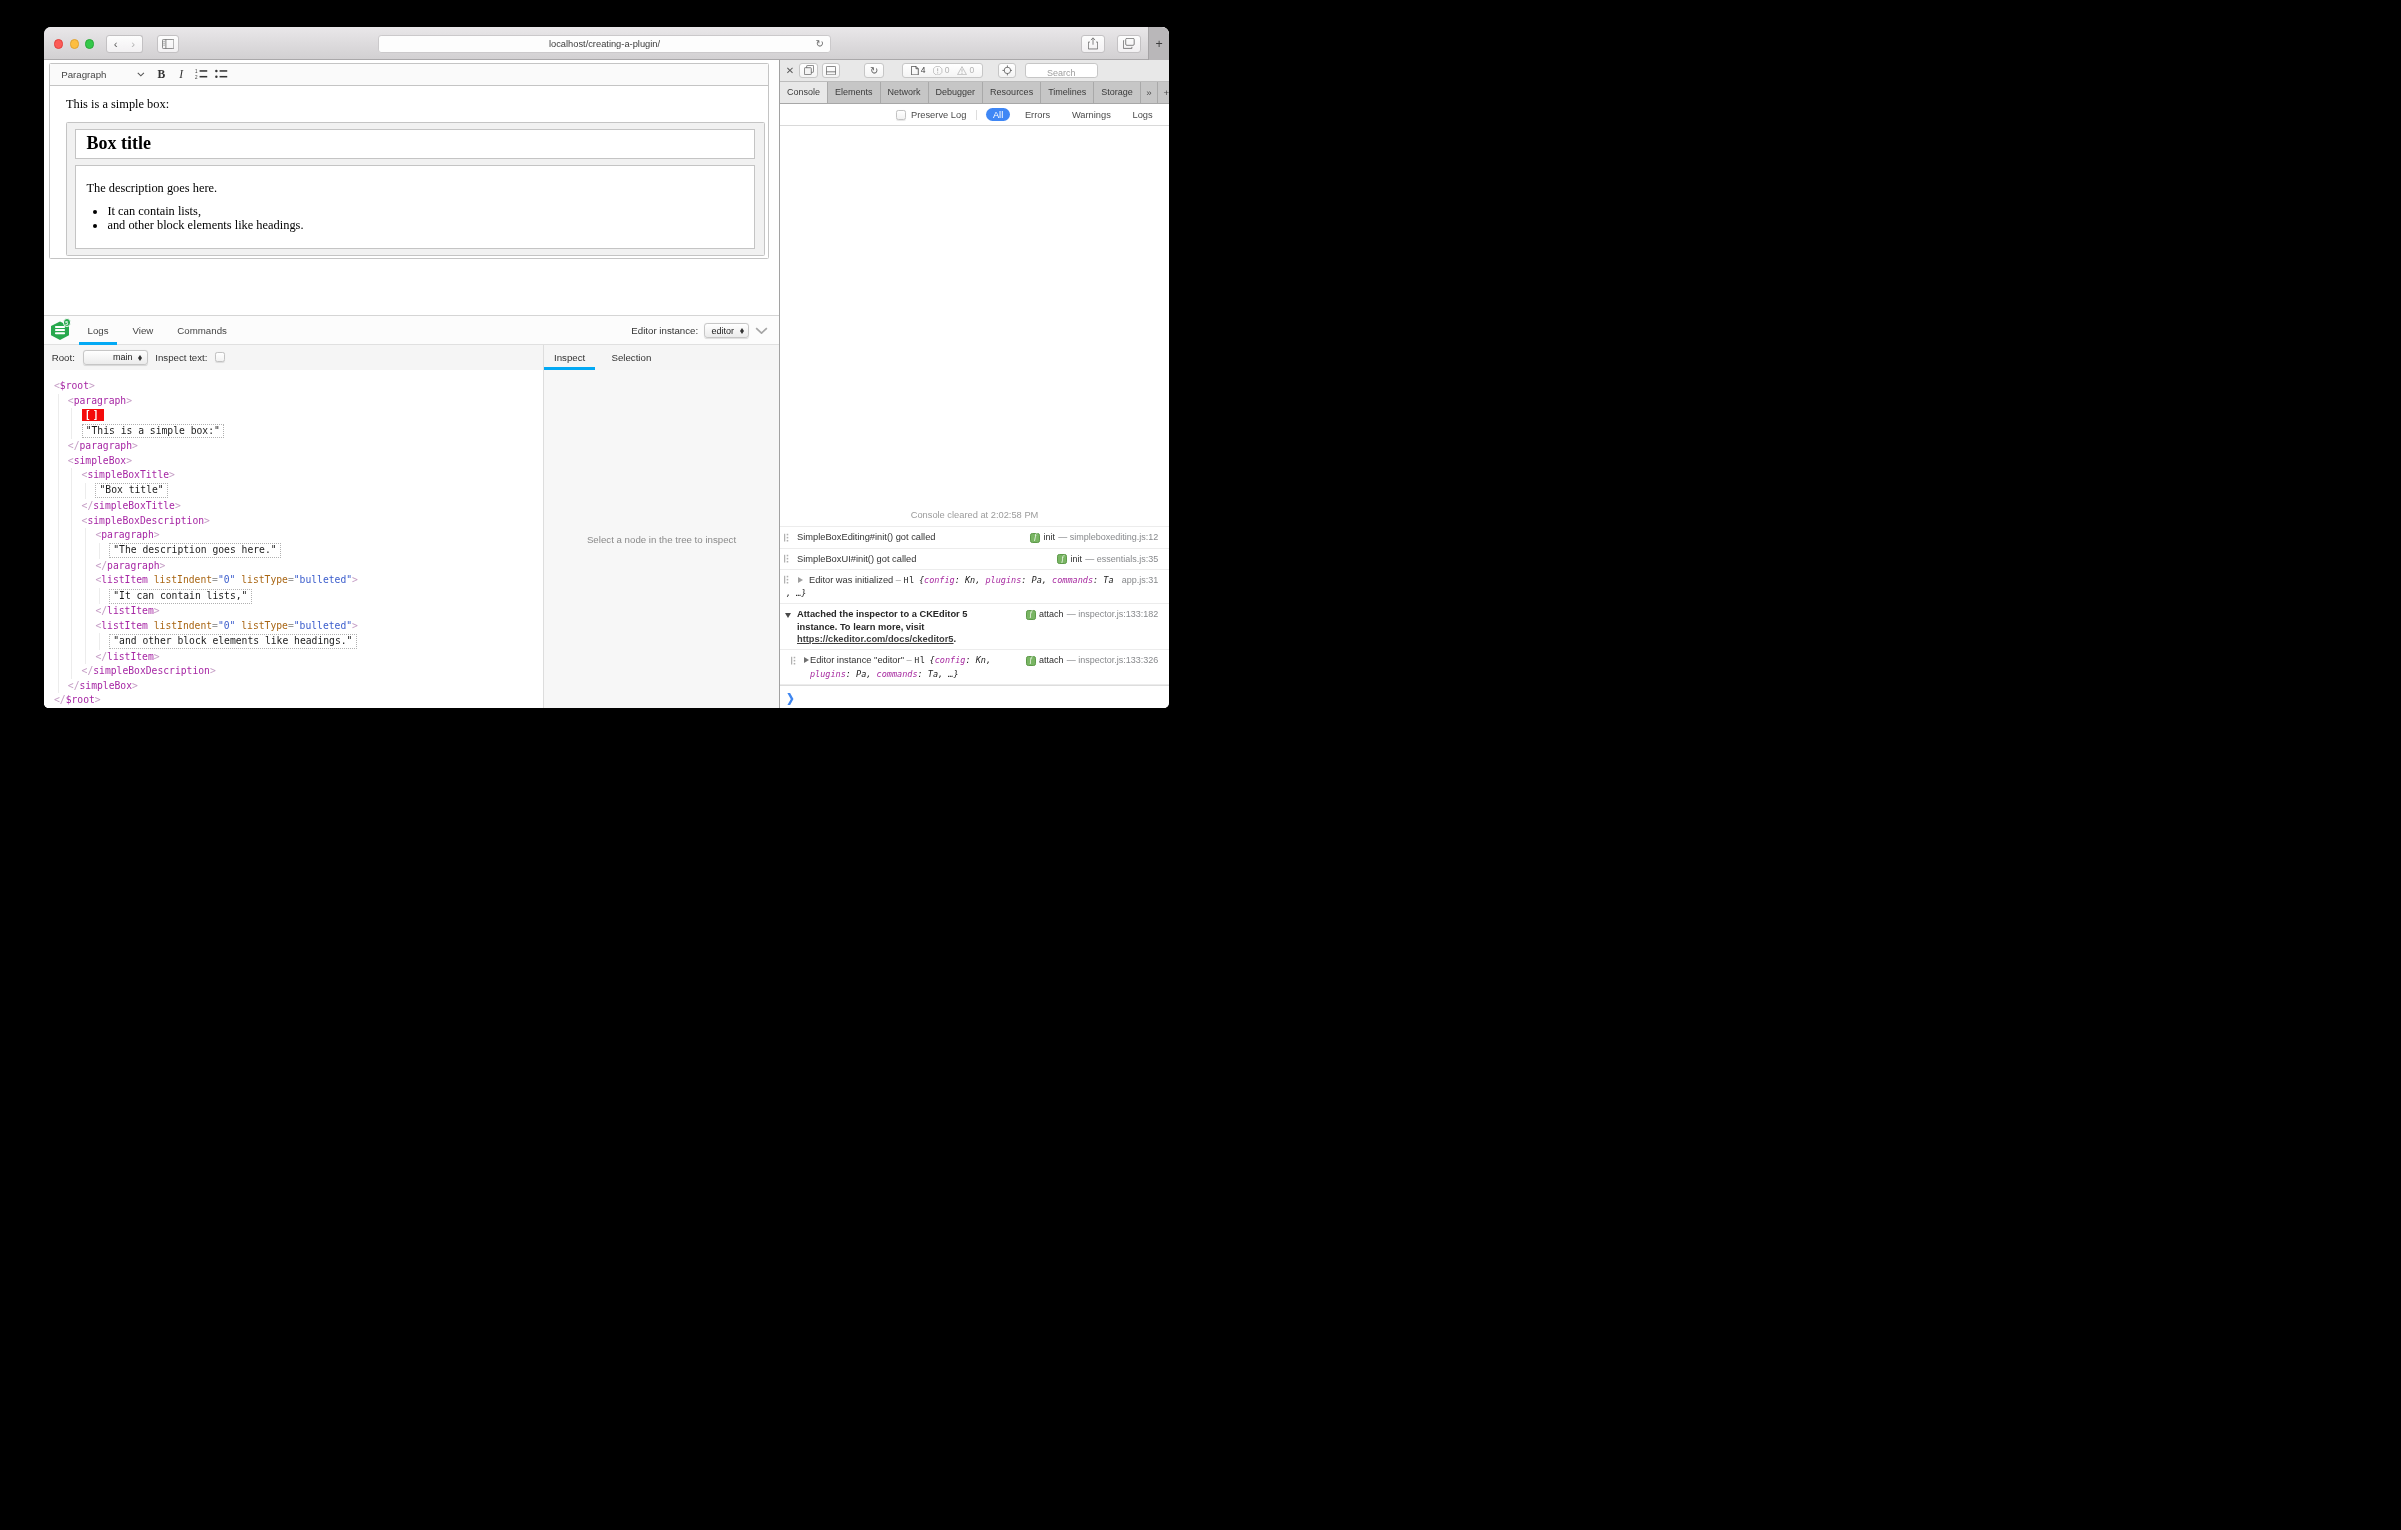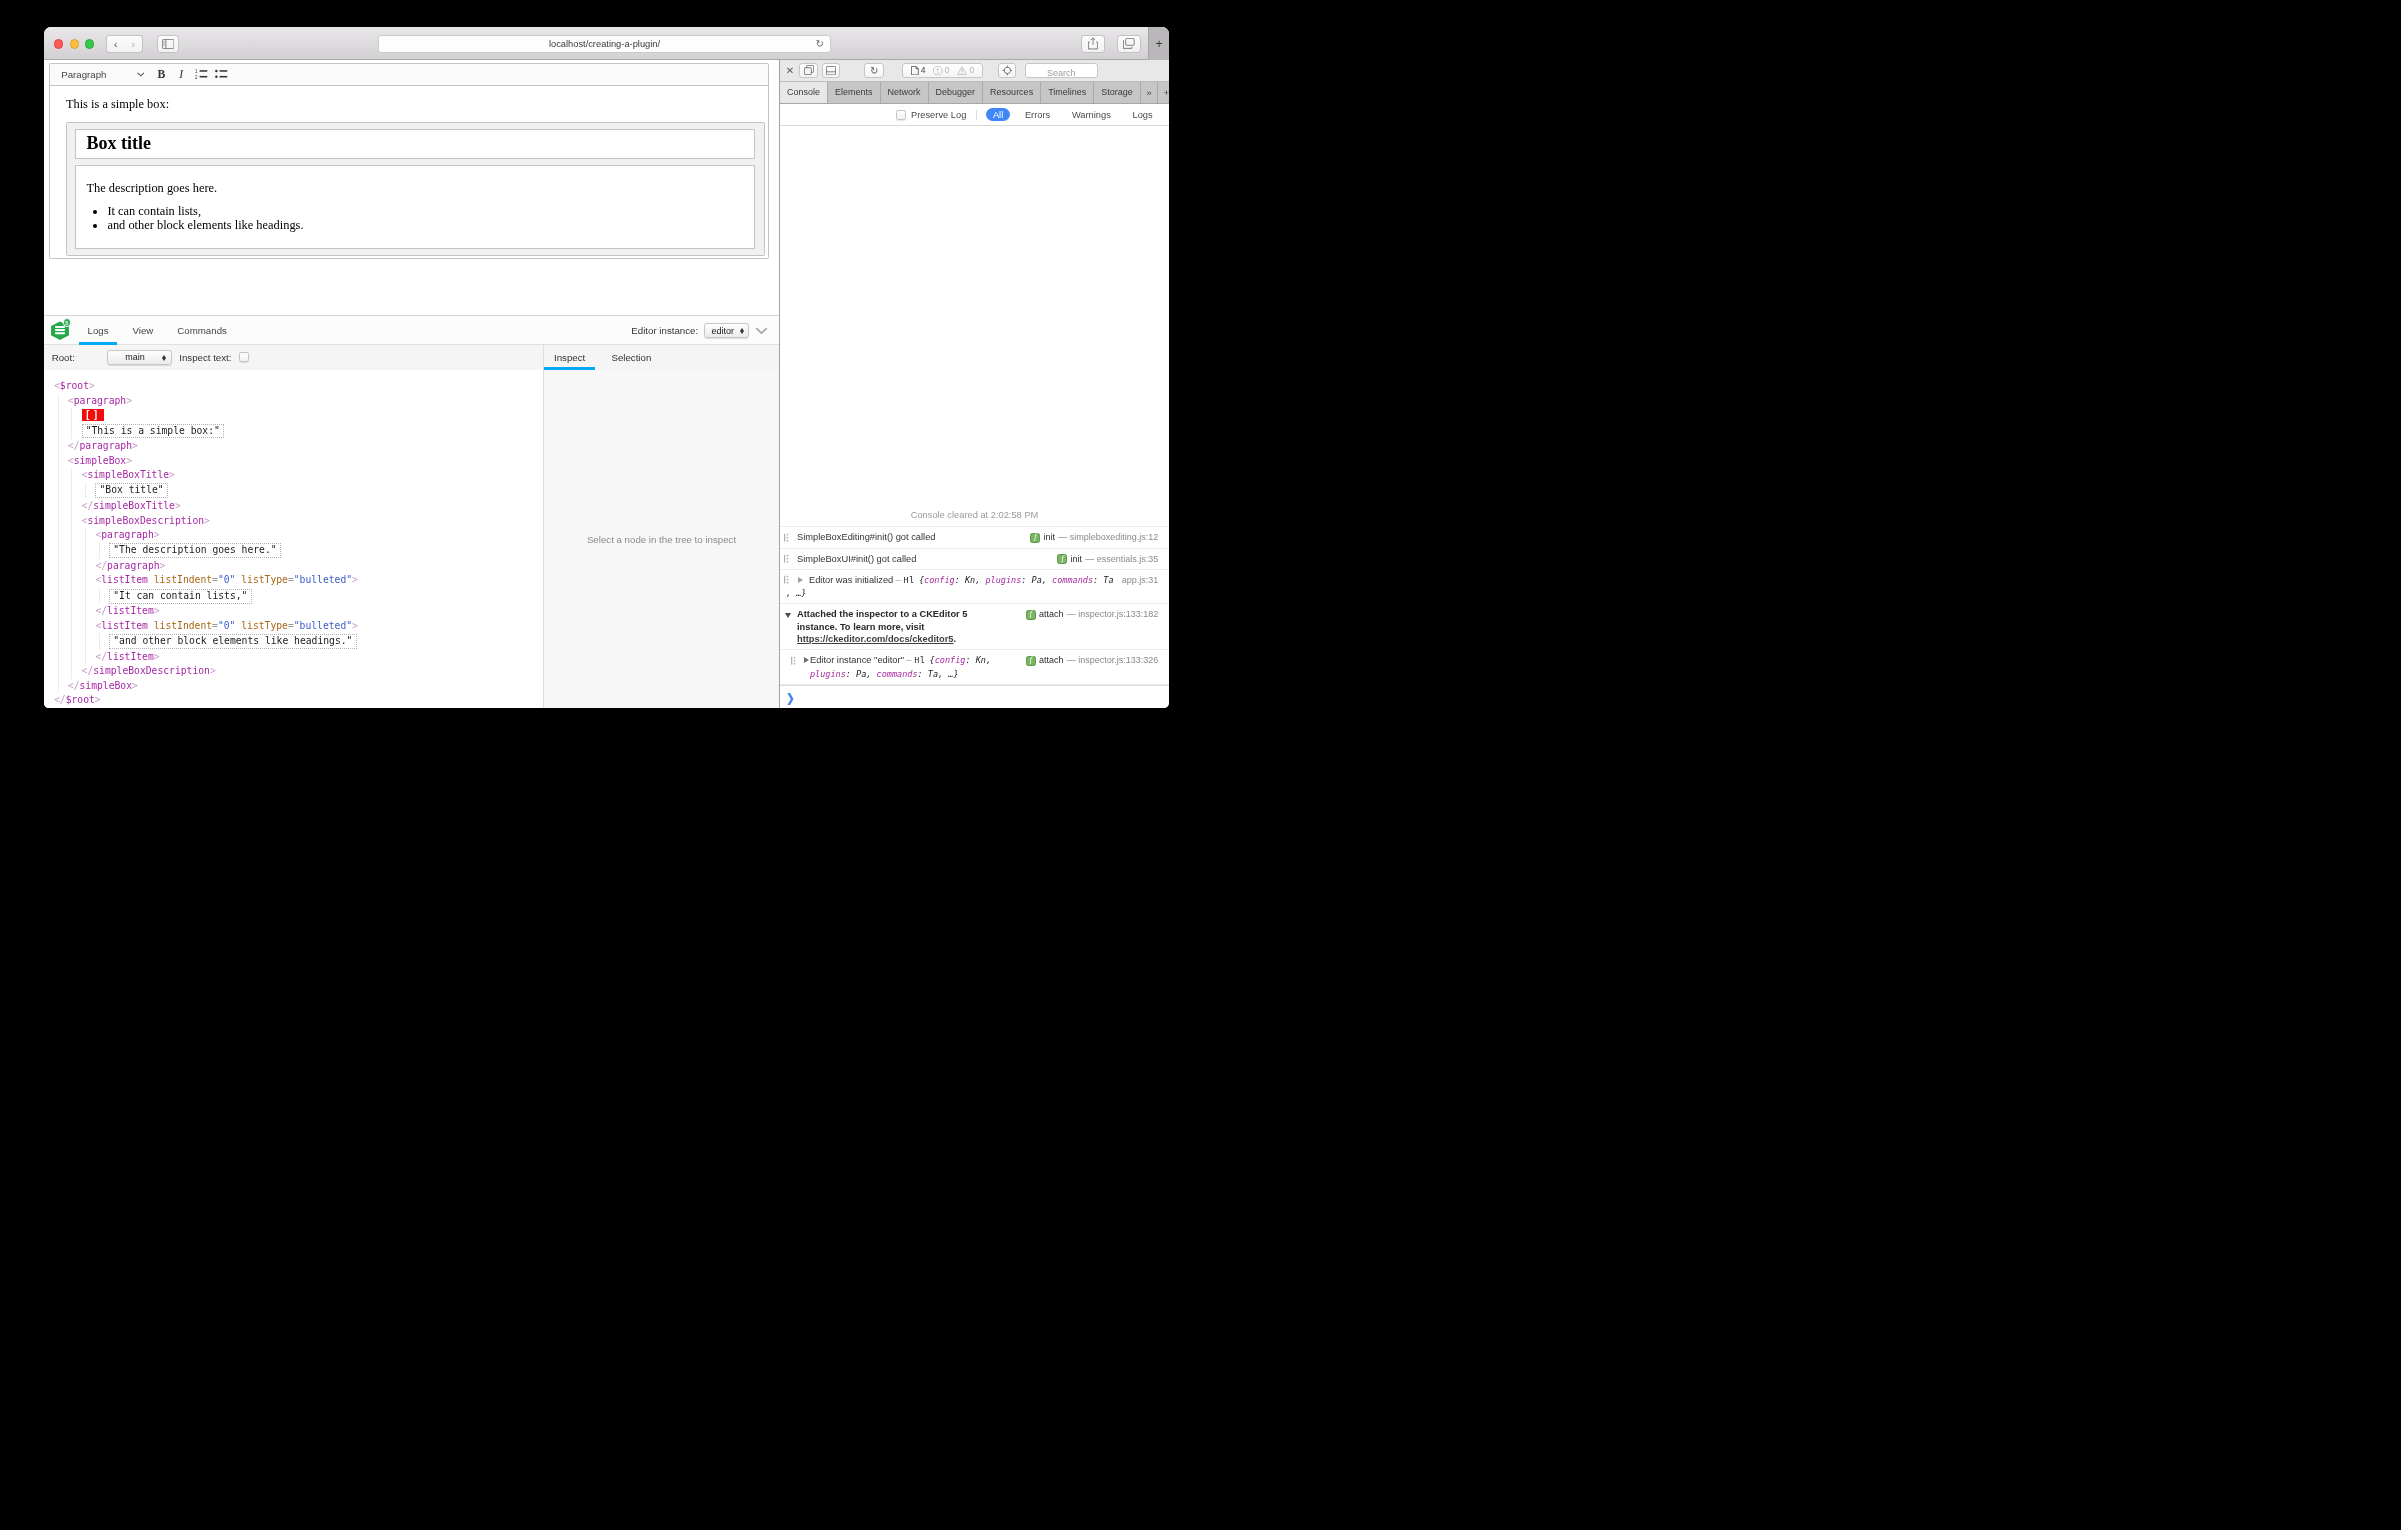--- a/index.html
+++ b/index.html
@@ -259,21 +259,21 @@
             <span class="sel-arrows"></span>
           </span>
           <svg id="insp-collapse" width="13" height="7.7" viewBox="0 0 17 10">
                 <path d="M1.5 1.5 L8.5 8 L15.5 1.5" fill="none" stroke="#a5a5a5" stroke-width="2.2"></path>
               </svg>
         </div>
       </div>
       <div id="insp-row2">
         <div id="row2-left">
           <span>Root:</span>
-          <span class="mac-select" style="min-width:65px;justify-content:center;margin-left:24px;">
+          <span class="mac-select" style="min-width:65px;justify-content:flex-end;">
             <span>main</span>
             <span class="sel-arrows"></span>
           </span>
           <span>Inspect text:</span>
           <span class="mac-check"></span>
         </div>
         <div id="side-tabs">
               <div class="side-tab active">Inspect</div>
               <div class="side-tab">Selection</div>
             </div>

